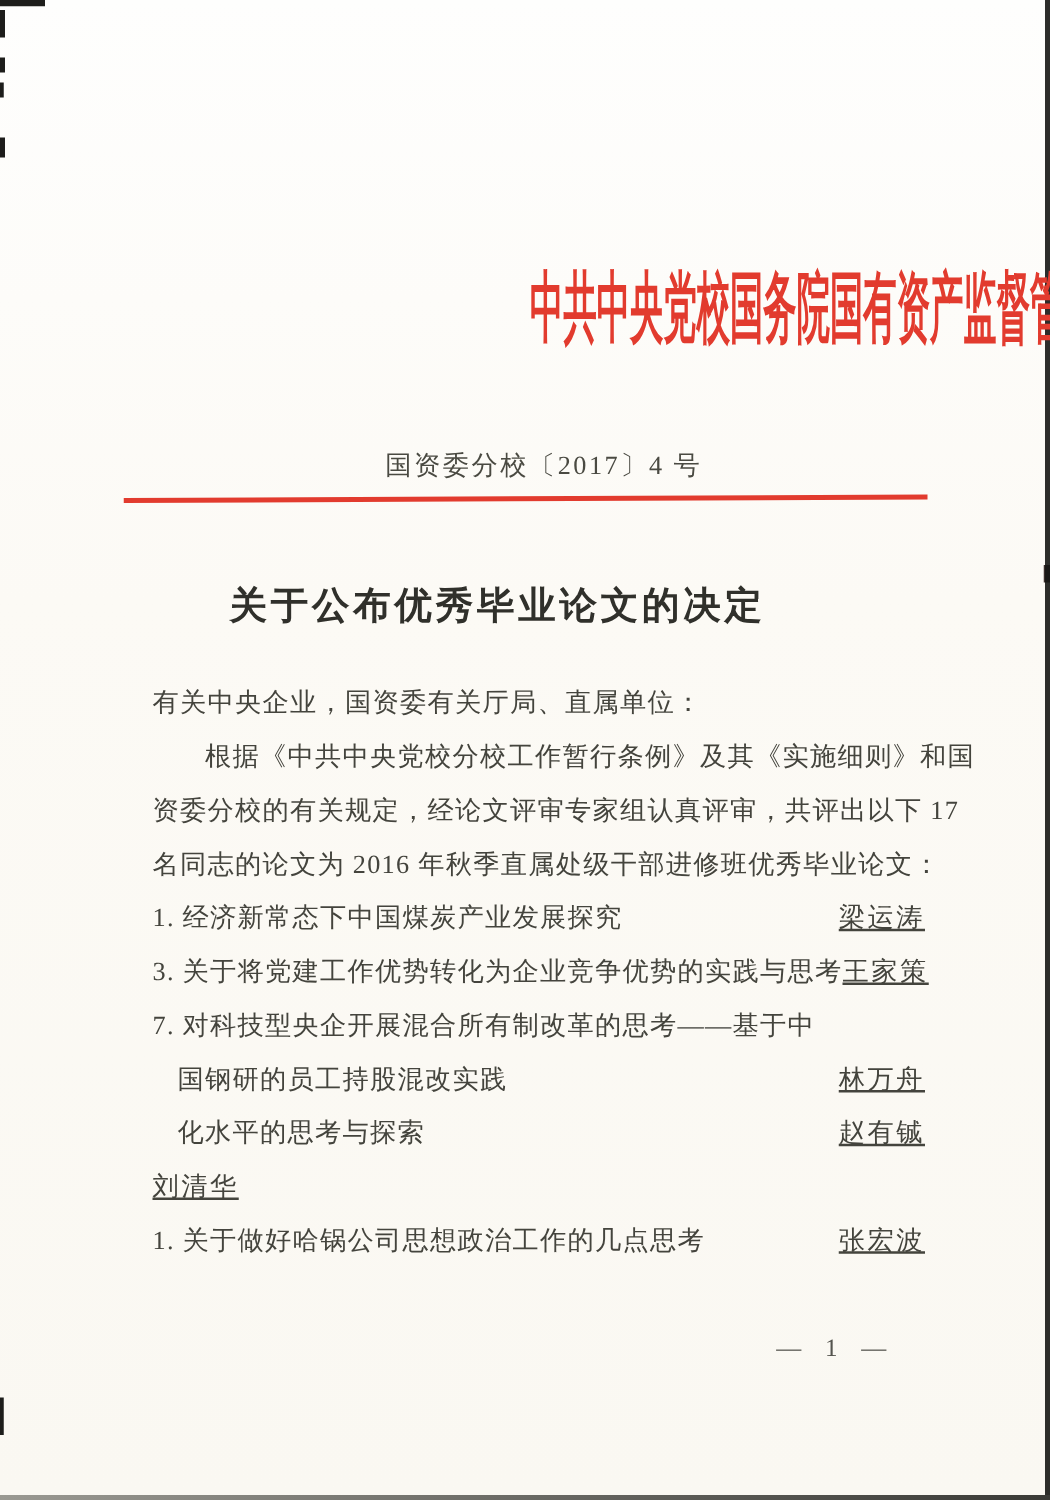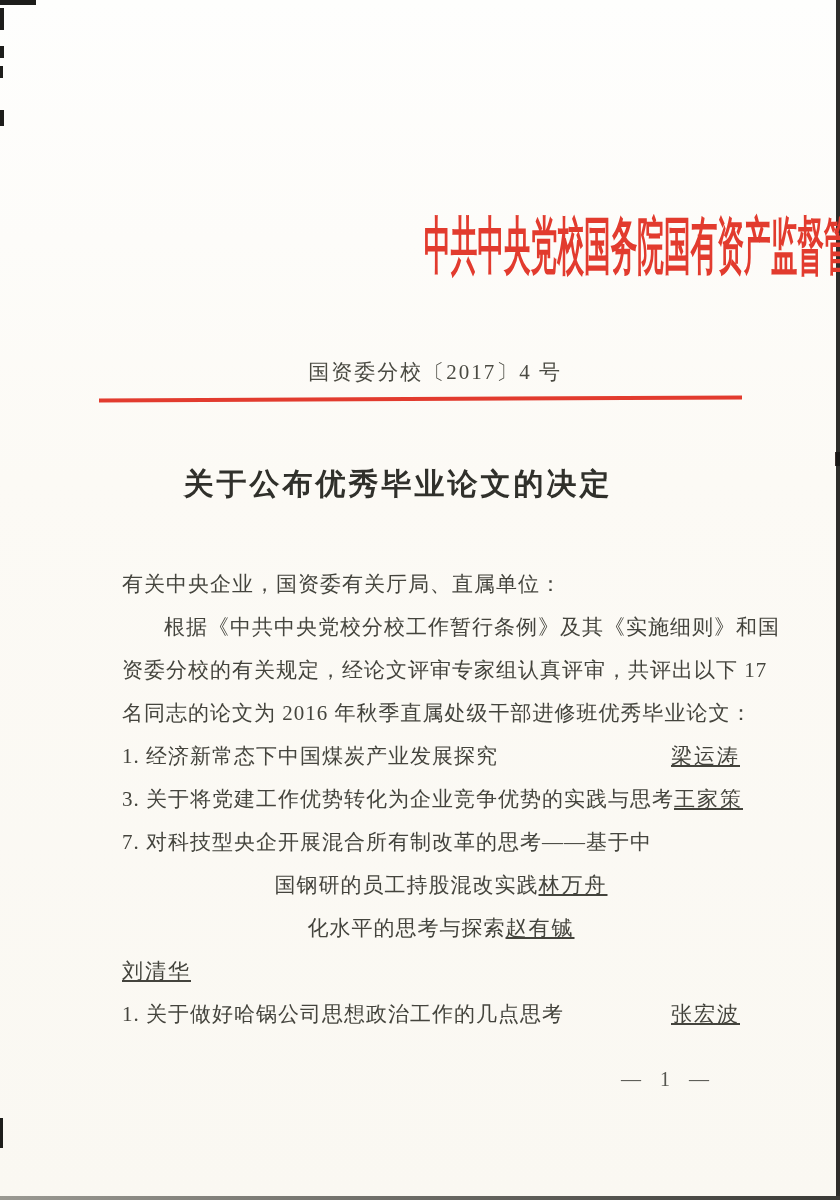--- a/index.html
+++ b/index.html
@@ -30,27 +30,27 @@
   }
   #red-line {
     position: absolute; top: 397px; left: 99px; width: 643px; height: 4px;
     background: var(--red); transform: rotate(-0.25deg);
   }
   #doc-title {
     position: absolute; top: 464px; left: 0; width: 796px; text-align: center;
     font-size: 30px; font-weight: bold; letter-spacing: 3px; color: var(--title-text);
   }
   #doc-body {
-    position: absolute; top: 563px; left: 122px; width: 618px;
+    position: absolute; top: 541px; left: 122px; width: 618px;
     font-size: 21px; color: var(--body-text); letter-spacing: 1px;
   }
   .line { height: 43px; line-height: 43px; white-space: nowrap; }
   .indent { text-indent: 42px; }
   .item-line { display: flex; justify-content: space-between; }
-  .item-line.cont { padding-left: 20px; justify-content: center; }
+  .item-line.cont { padding-left: 20px; }
   .author { letter-spacing: 2px; text-decoration: underline; }
   #page-number {
     position: absolute; top: 1068px; left: 0; width: 716px; text-align: right;
     font-size: 20px; color: var(--muted); letter-spacing: 7px;
   }
 </style>
 </head>
 <body style="--red: #e23b2e; --body-text: #44443d; --title-text: #30302b; --muted: #55554f;">
 
 <div class="artifact" id="artifact-top-left" style="left:0;top:0;width:36px;height:5px;"></div>

